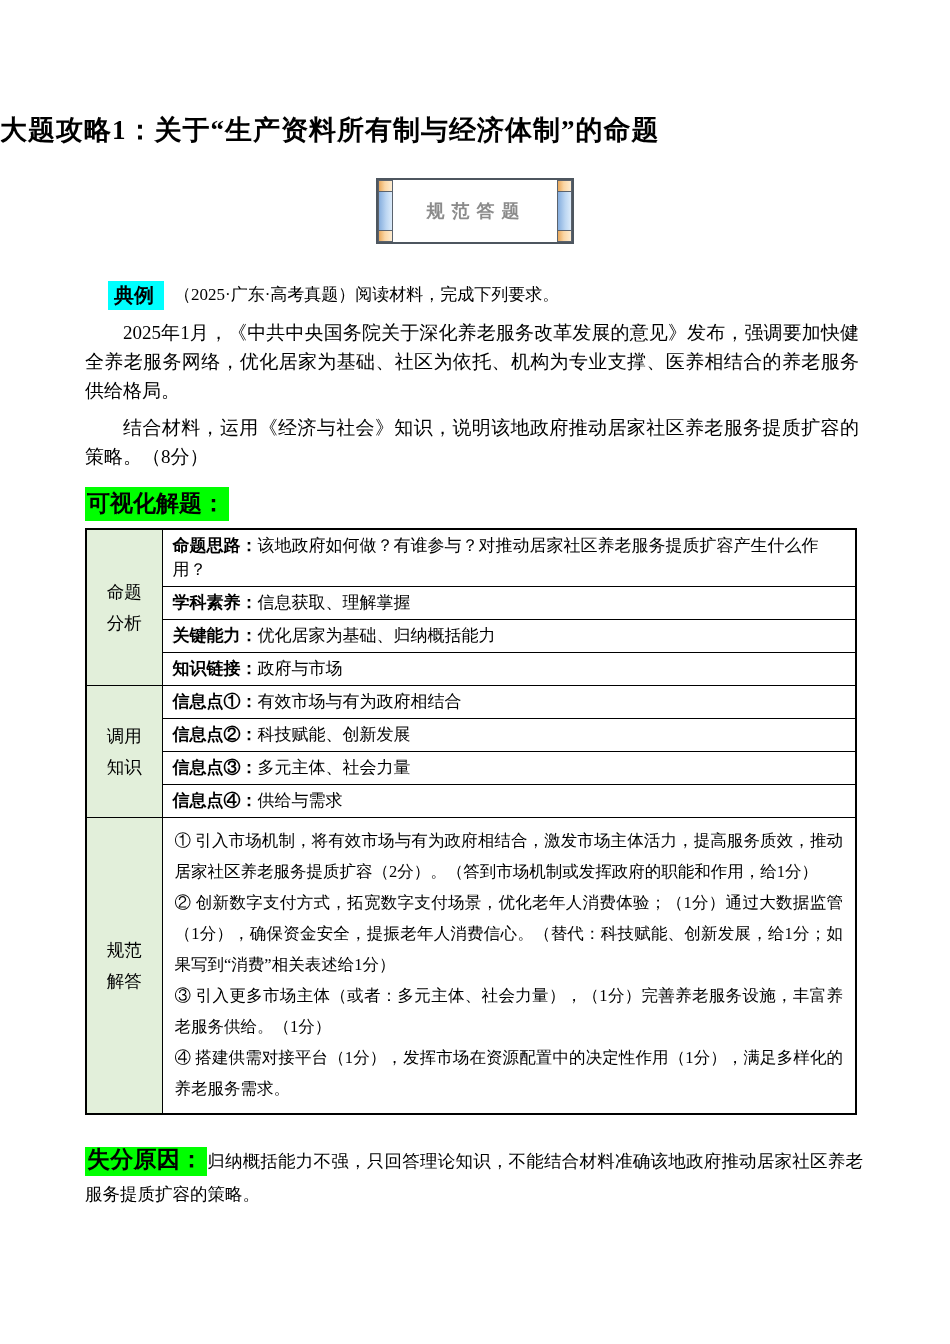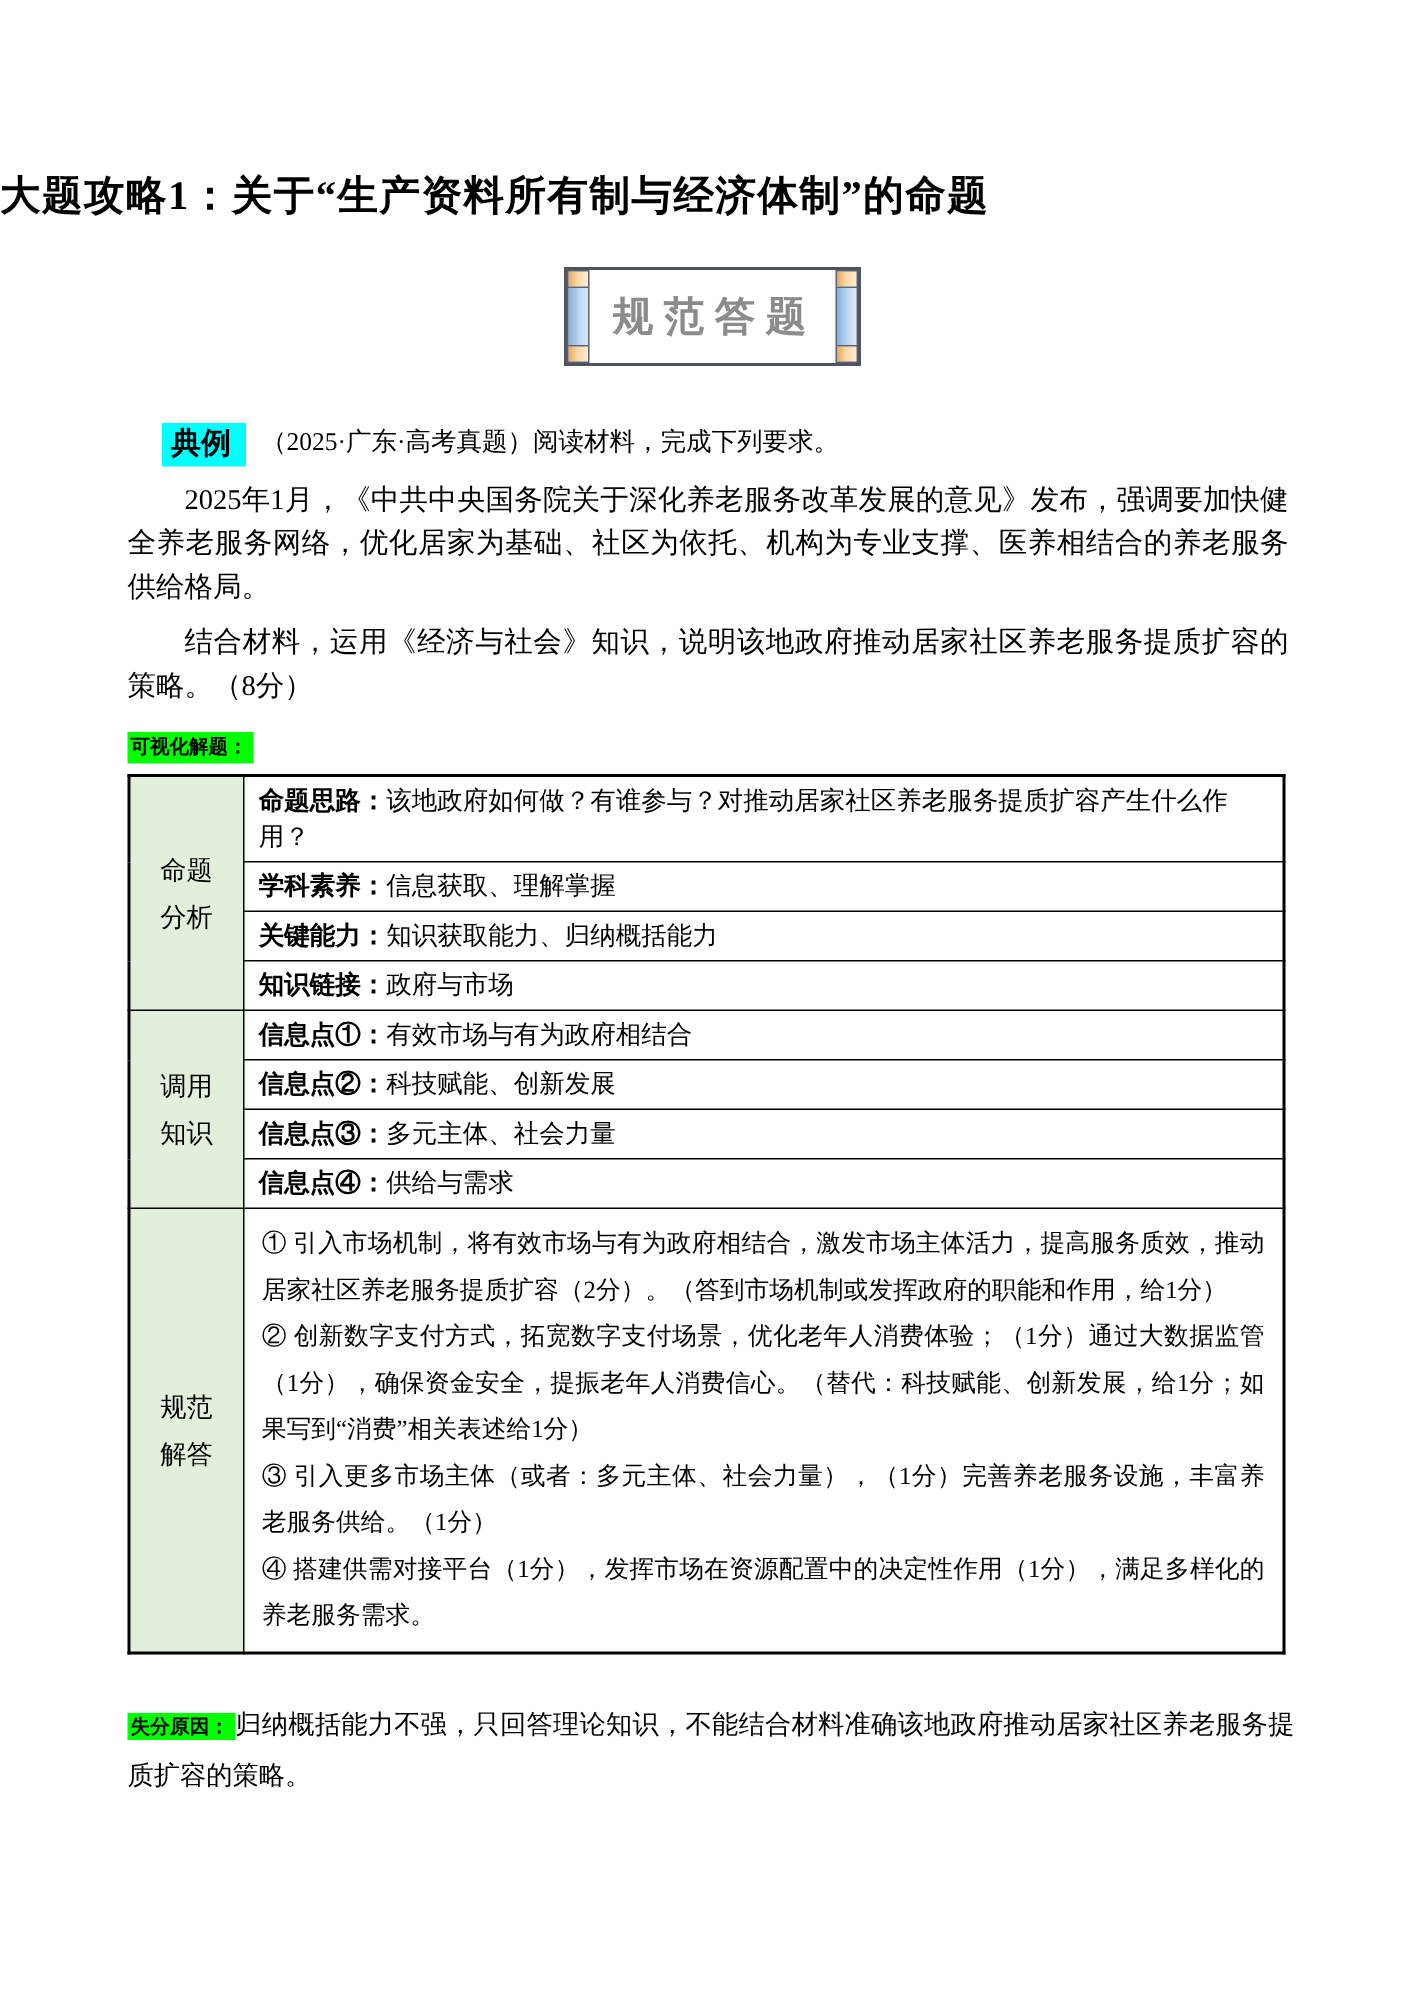--- a/index.html
+++ b/index.html
@@ -42,21 +42,21 @@
     flex: 1;
     background: linear-gradient(90deg, #86aede 0%, #bcd6f2 55%, #dcebfa 100%);
     border: 1px solid #5a626d;
     border-top: none; border-bottom: none;
   }
   .banner-label {
     flex: 1;
     display: flex; align-items: center; justify-content: center;
     font-family: "Liberation Sans", sans-serif;
     font-weight: bold;
-    font-size: 27px;
+    font-size: 18px;
     color: #8b8b8b;
     letter-spacing: 7px;
     padding-left: 3px; 
     white-space: nowrap;
   }
 
   
   .example-head {
     margin: 36px 88px 0 108px;
     font-size: 17px;
@@ -80,23 +80,23 @@
     width: 774px;
     font-size: 19px;
     line-height: 29px;
     text-indent: 2em;
     text-align: justify;
   }
 
   
   .hl-green {
     background: #00ff00;
-    font-family: Liberation Sans, sans-serif;
-    font-weight: bold;
-    font-size: 13px;
+    font-family: Liberation Mono, monospace;
+    font-weight: bold;
+    font-size: 23px;
     padding: 1px 4px 2px 2px;
   }
   .visual-heading { margin: 16px 0 0 85px; display: inline-block; }
 
   
   table.analysis {
     margin: 7px 0 0 85px;
     width: 772px;
     border-collapse: collapse;
     border: 2px solid #000;
@@ -178,21 +178,21 @@
         <tr class="s1">
       <td class="hd" rowspan="4">
         <div class="hd-text">命题分析</div>
       </td>
       <td class="ct"><span class="lbl">命题思路：</span><span class="kai">该地政府如何做？有谁参与？对推动居家社区养老服务提质扩容产生什么作用？</span></td>
     </tr>
     <tr class="s1">
       <td class="ct"><span class="lbl">学科素养：</span><span class="kai">信息获取、理解掌握</span></td>
     </tr>
     <tr class="s1">
-      <td class="ct"><span class="lbl">关键能力：</span><span class="kai">知识获取能力、归纳概括能力</span></td>
+      <td class="ct"><span class="lbl">关键能力：</span><span class="kai">优化居家为基础、归纳概括能力</span></td>
     </tr>
     <tr class="s1">
       <td class="ct"><span class="lbl">知识链接：</span><span class="kai">政府与市场</span></td>
     </tr>
 
     <tr class="s2">
       <td class="hd" rowspan="4">
         <div class="hd-text">调用知识</div>
       </td>
       <td class="ct"><span class="lbl">信息点①：</span><span class="kai">有效市场与有为政府相结合</span></td>

